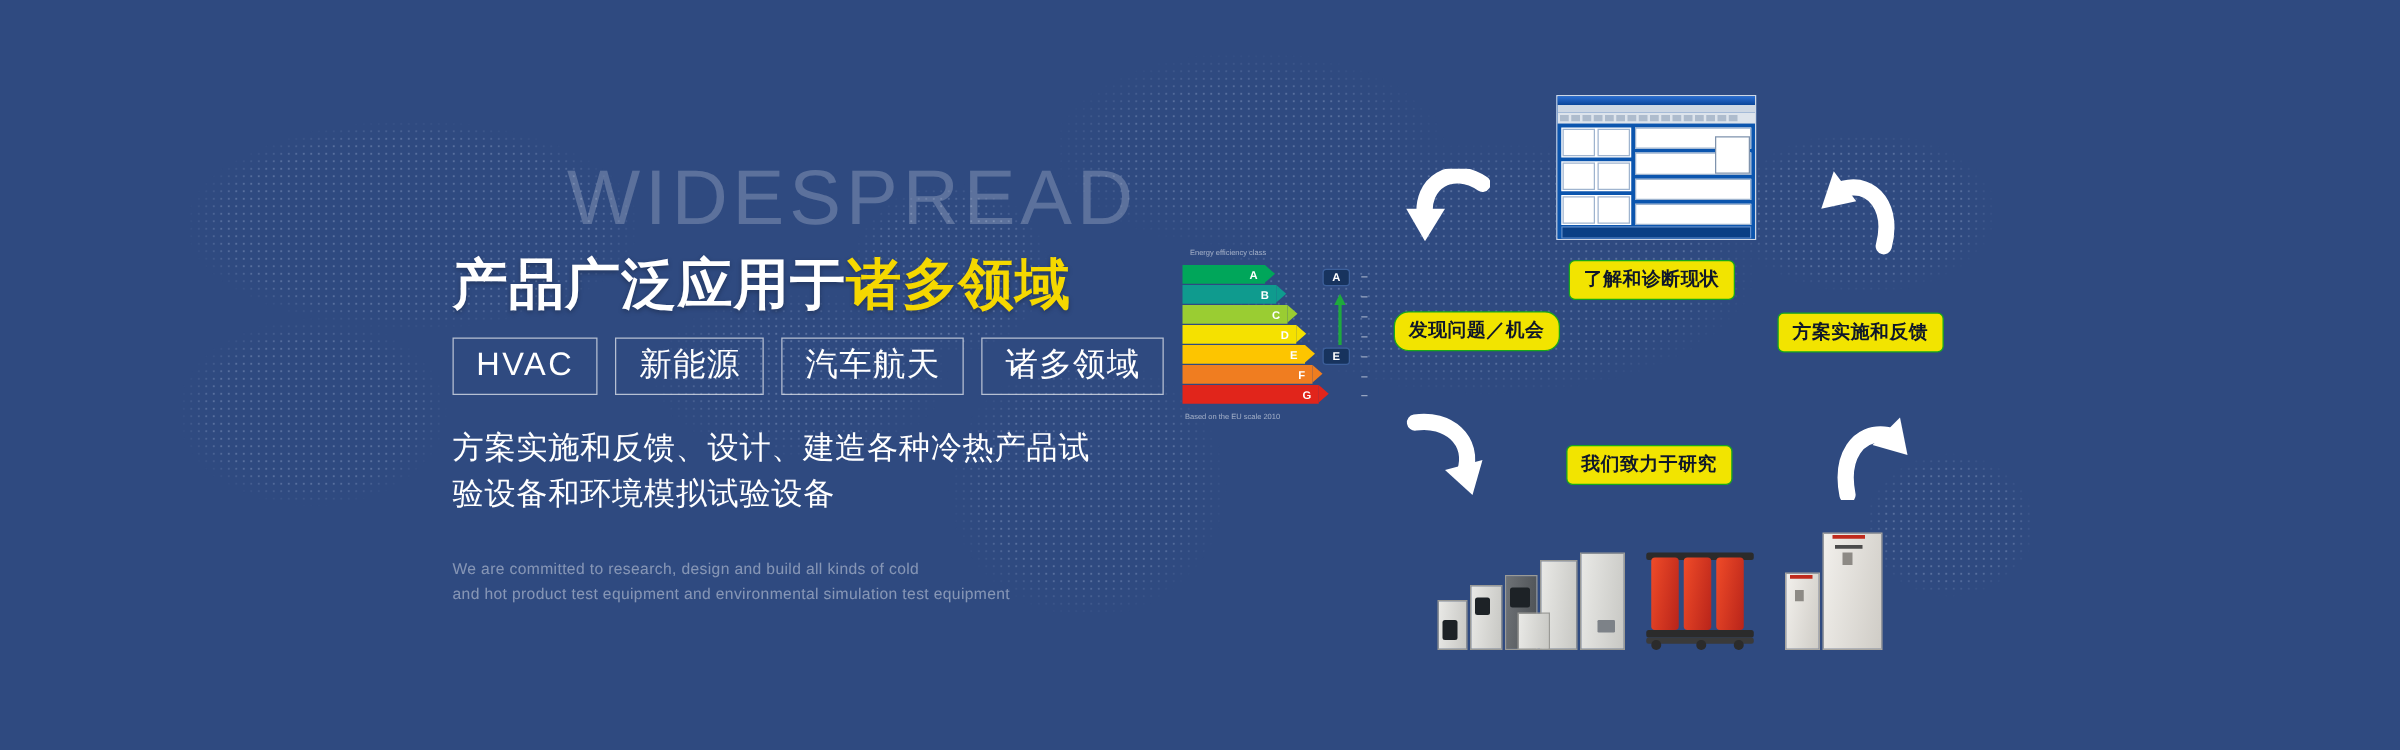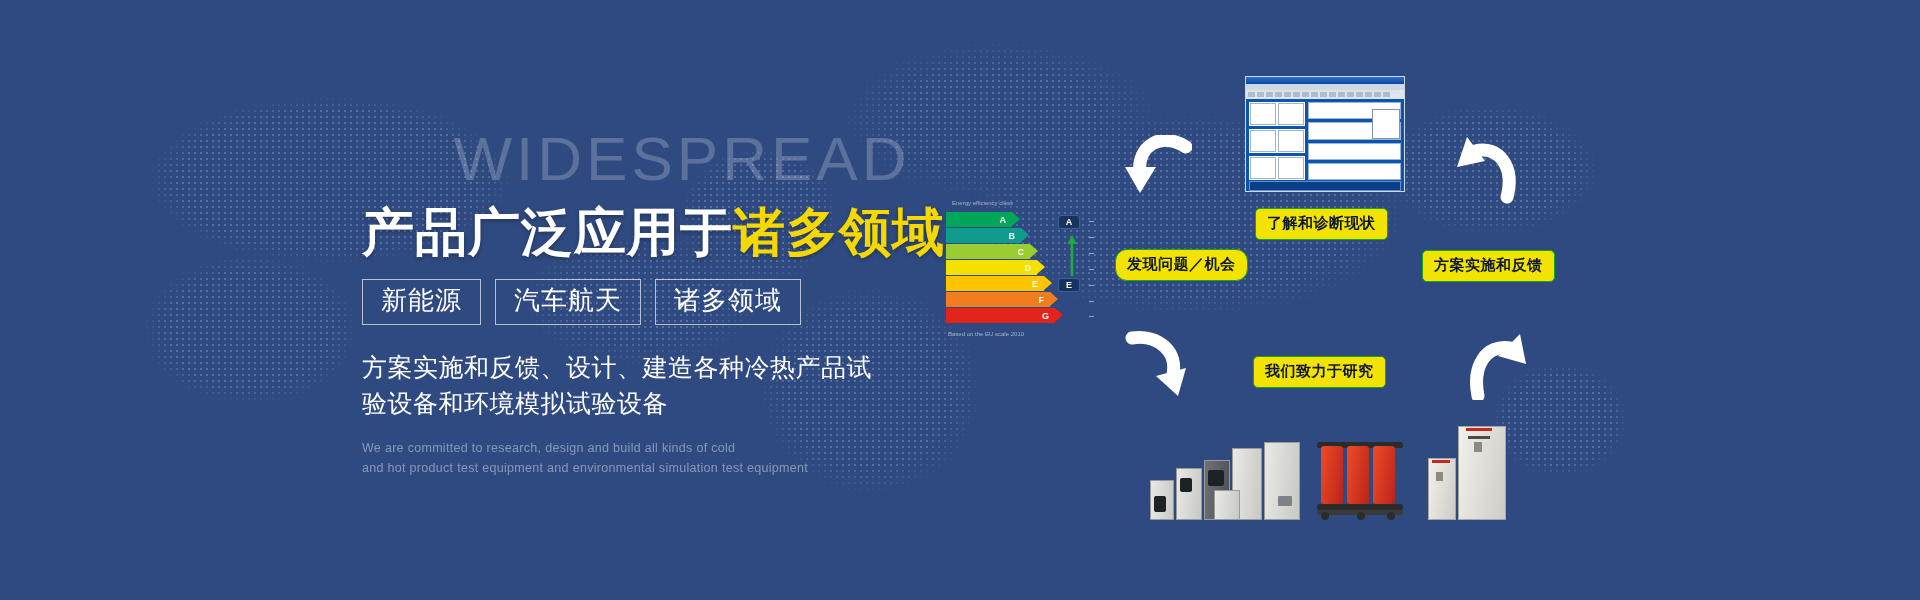--- a/index.html
+++ b/index.html
@@ -52,21 +52,21 @@
     font-size:62px; letter-spacing:4px; line-height:1;
     color:rgba(255,255,255,.22);
     font-weight:400;
     white-space:nowrap;
     height:66px;
     text-align:center;
   }
 
   .headline {
     margin-top:10px;
-    font-size:52px; line-height:1.1; font-weight:bold;
+    font-size:44px; line-height:1.1; font-weight:bold;
     letter-spacing:1px; white-space:nowrap;
     text-shadow:0 2px 4px rgba(0,0,0,.28);
   }
   .headline .w { color:#ffffff; }
   .headline .y { color:#f5d800; }
 
   .tags { margin-top:18px; display:flex; gap:14px; }
   .tag {
     border:1px solid rgba(255,255,255,.65);
     color:#ffffff;
@@ -81,21 +81,21 @@
   .desc {
     margin-top:24px;
     color:#ffffff;
     font-size:25px;
     line-height:1.45;
     letter-spacing:.5px;
     max-width:520px;
   }
 
   .desc-en {
-    margin-top:16px;
+    margin-top:32px;
     color:rgba(255,255,255,.42);
     font-size:12.5px;
     line-height:1.6;
     letter-spacing:.3px;
   }
 
   
   .energy {
     position:absolute; left:946px; top:212px; width:140px; height:112px;
   }
@@ -212,20 +212,21 @@
 
   <div class="left-col nosel">
 
     <div class="ghost-title">WIDESPREAD</div>
 
     <div class="headline">
       <span class="w">产品广泛应用于</span><span class="y">诸多领域</span>
     </div>
 
     <div class="tags">
+      <div class="tag en">HVAC</div>
       <div class="tag">新能源</div>
       <div class="tag">汽车航天</div>
       <div class="tag">诸多领域</div>
     </div>
 
     <div class="desc">方案实施和反馈、设计、建造各种冷热产品试验设备和环境模拟试验设备</div>
 
     <div class="desc-en">
       <div>We are committed to research, design and build all kinds of cold</div>
       <div>and hot product test equipment and environmental simulation test equipment</div>

